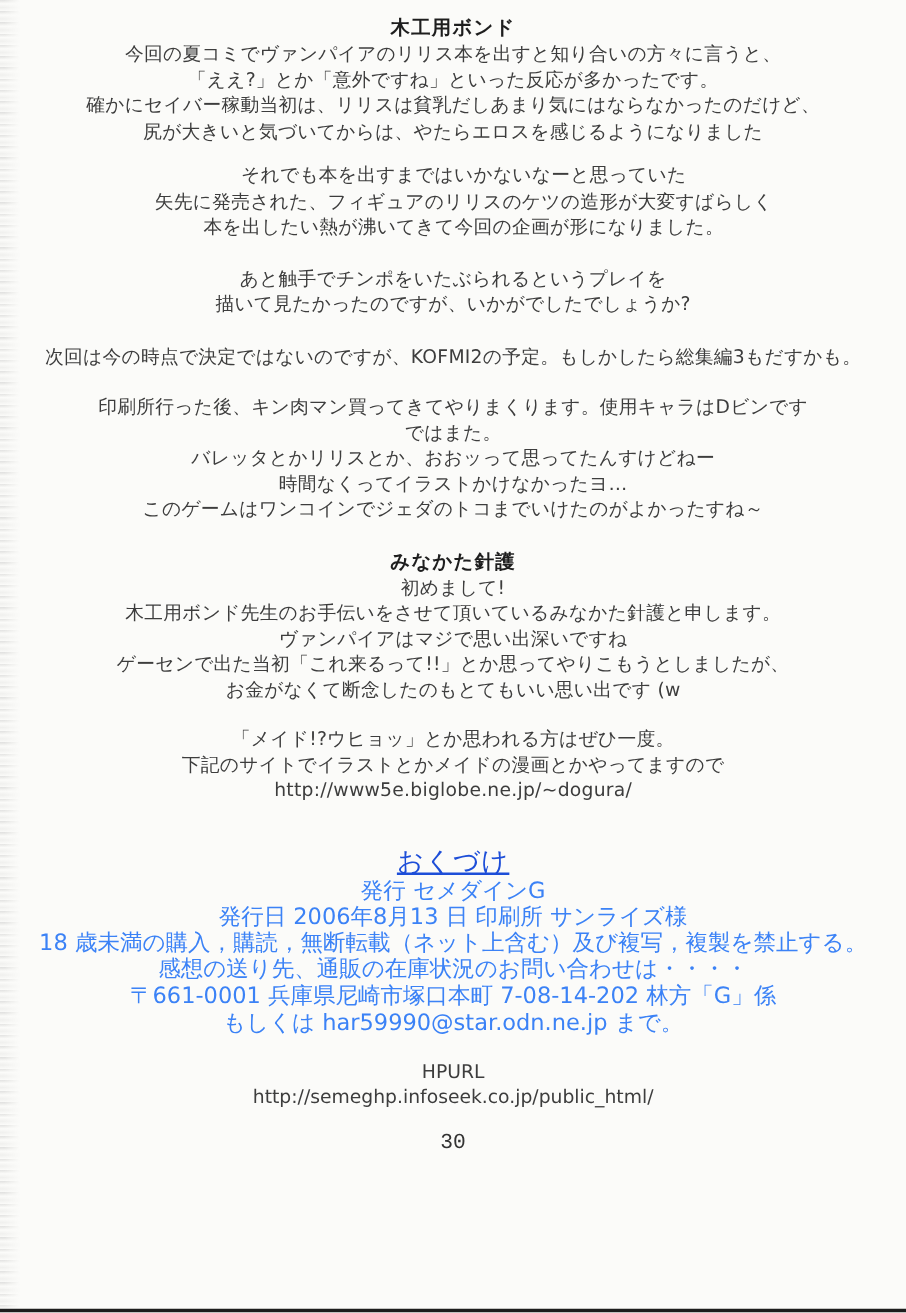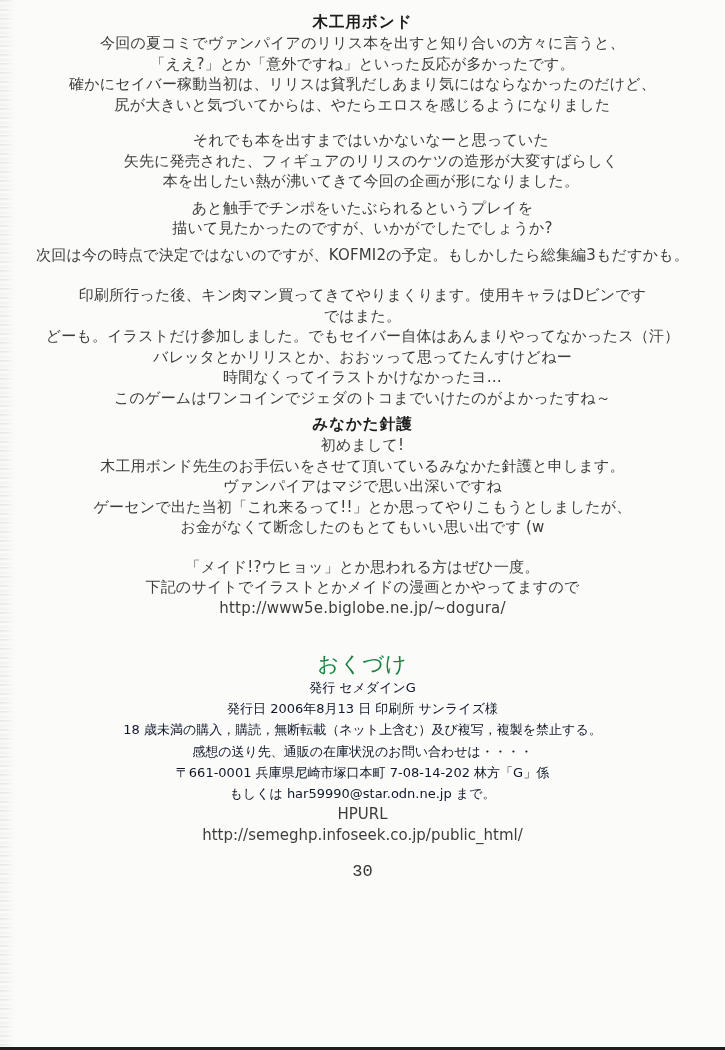--- a/index.html
+++ b/index.html
@@ -36,28 +36,28 @@
   }
   .author-name{
     font-size:15.5px;font-weight:bold;color:#1e1e1e;
     line-height:21px;letter-spacing:1px;
   }
   .para{font-size:15px;line-height:20.5px;letter-spacing:0.2px;}
   .para div{white-space:nowrap;}
   .mt15{margin-top:15px;padding-left:17px;}
   .mt19{margin-top:19px;}
   .mt20{margin-top:20px;}
-  .mt21{margin-top:6px;}
+  .mt21{margin-top:21px;}
   .colophon-title{
     margin-top:33px;
-    font-size:21px;line-height:26px;color:#15803d;letter-spacing:1px;
+    font-size:21px;line-height:26px;color:#1d4ed8;letter-spacing:1px;text-decoration:underline;
   }
-  .colophon-lines{font-size:13px;line-height:21.2px;color:#0f172a;}
+  .colophon-lines{font-size:18px;line-height:21.2px;color:#3b82f6;}
   .colophon-lines div{white-space:nowrap;}
-  .hp-block{font-size:15px;line-height:20.5px;}
+  .hp-block{margin-top:18px;font-size:15px;line-height:20.5px;}
   .page-number{
     margin-top:16px;
     font-family:Liberation Mono, monospace;
     font-size:17px;line-height:21px;color:#333;
   }
 </style>
 </head>
 <body>
 
 <div class="page">
@@ -82,21 +82,20 @@
   </div>
   <div class="para mt21">
     <div>次回は今の時点で決定ではないのですが、KOFMI2の予定。もしかしたら総集編3もだすかも。</div>
   </div>
   <div class="para mt20">
     <div>印刷所行った後、キン肉マン買ってきてやりまくります。使用キャラはDビンです</div>
     <div>ではまた。</div>
   </div>
 
   <div class="para">
-    <div>どーも。イラストだけ参加しました。でもセイバー自体はあんまりやってなかったス（汗）</div>
     <div>バレッタとかリリスとか、おおッって思ってたんすけどねー</div>
     <div>時間なくってイラストかけなかったヨ…</div>
     <div>このゲームはワンコインでジェダのトコまでいけたのがよかったすね～</div>
   </div>
 
   <div class="author-name mt21">みなかた針護</div>
   <div class="para">
     <div>初めまして!</div>
     <div>木工用ボンド先生のお手伝いをさせて頂いているみなかた針護と申します。</div>
     <div>ヴァンパイアはマジで思い出深いですね</div>

